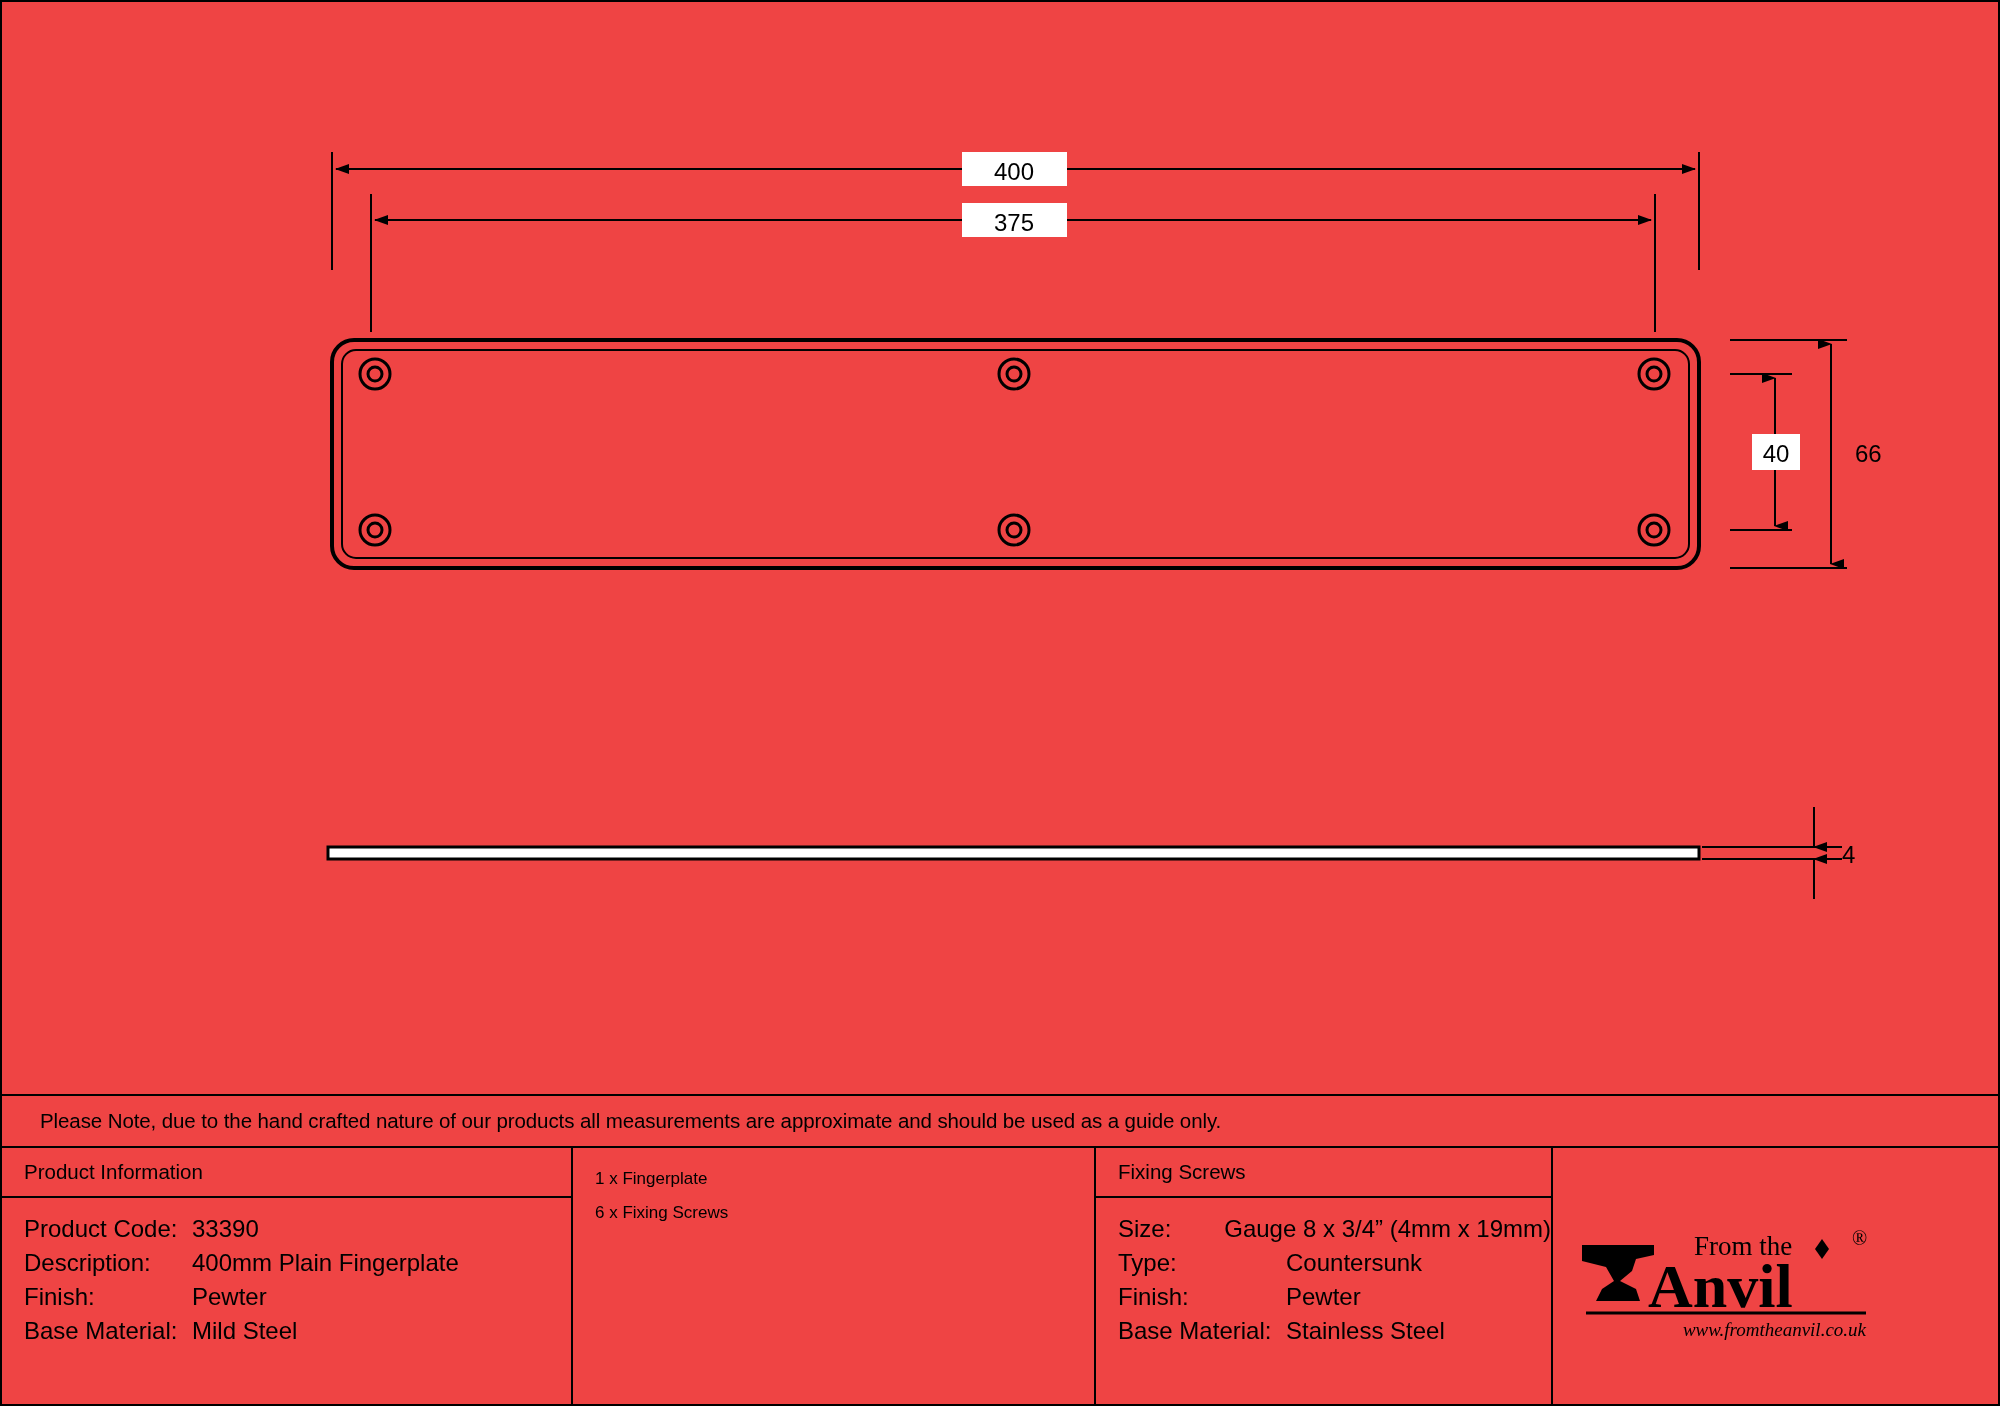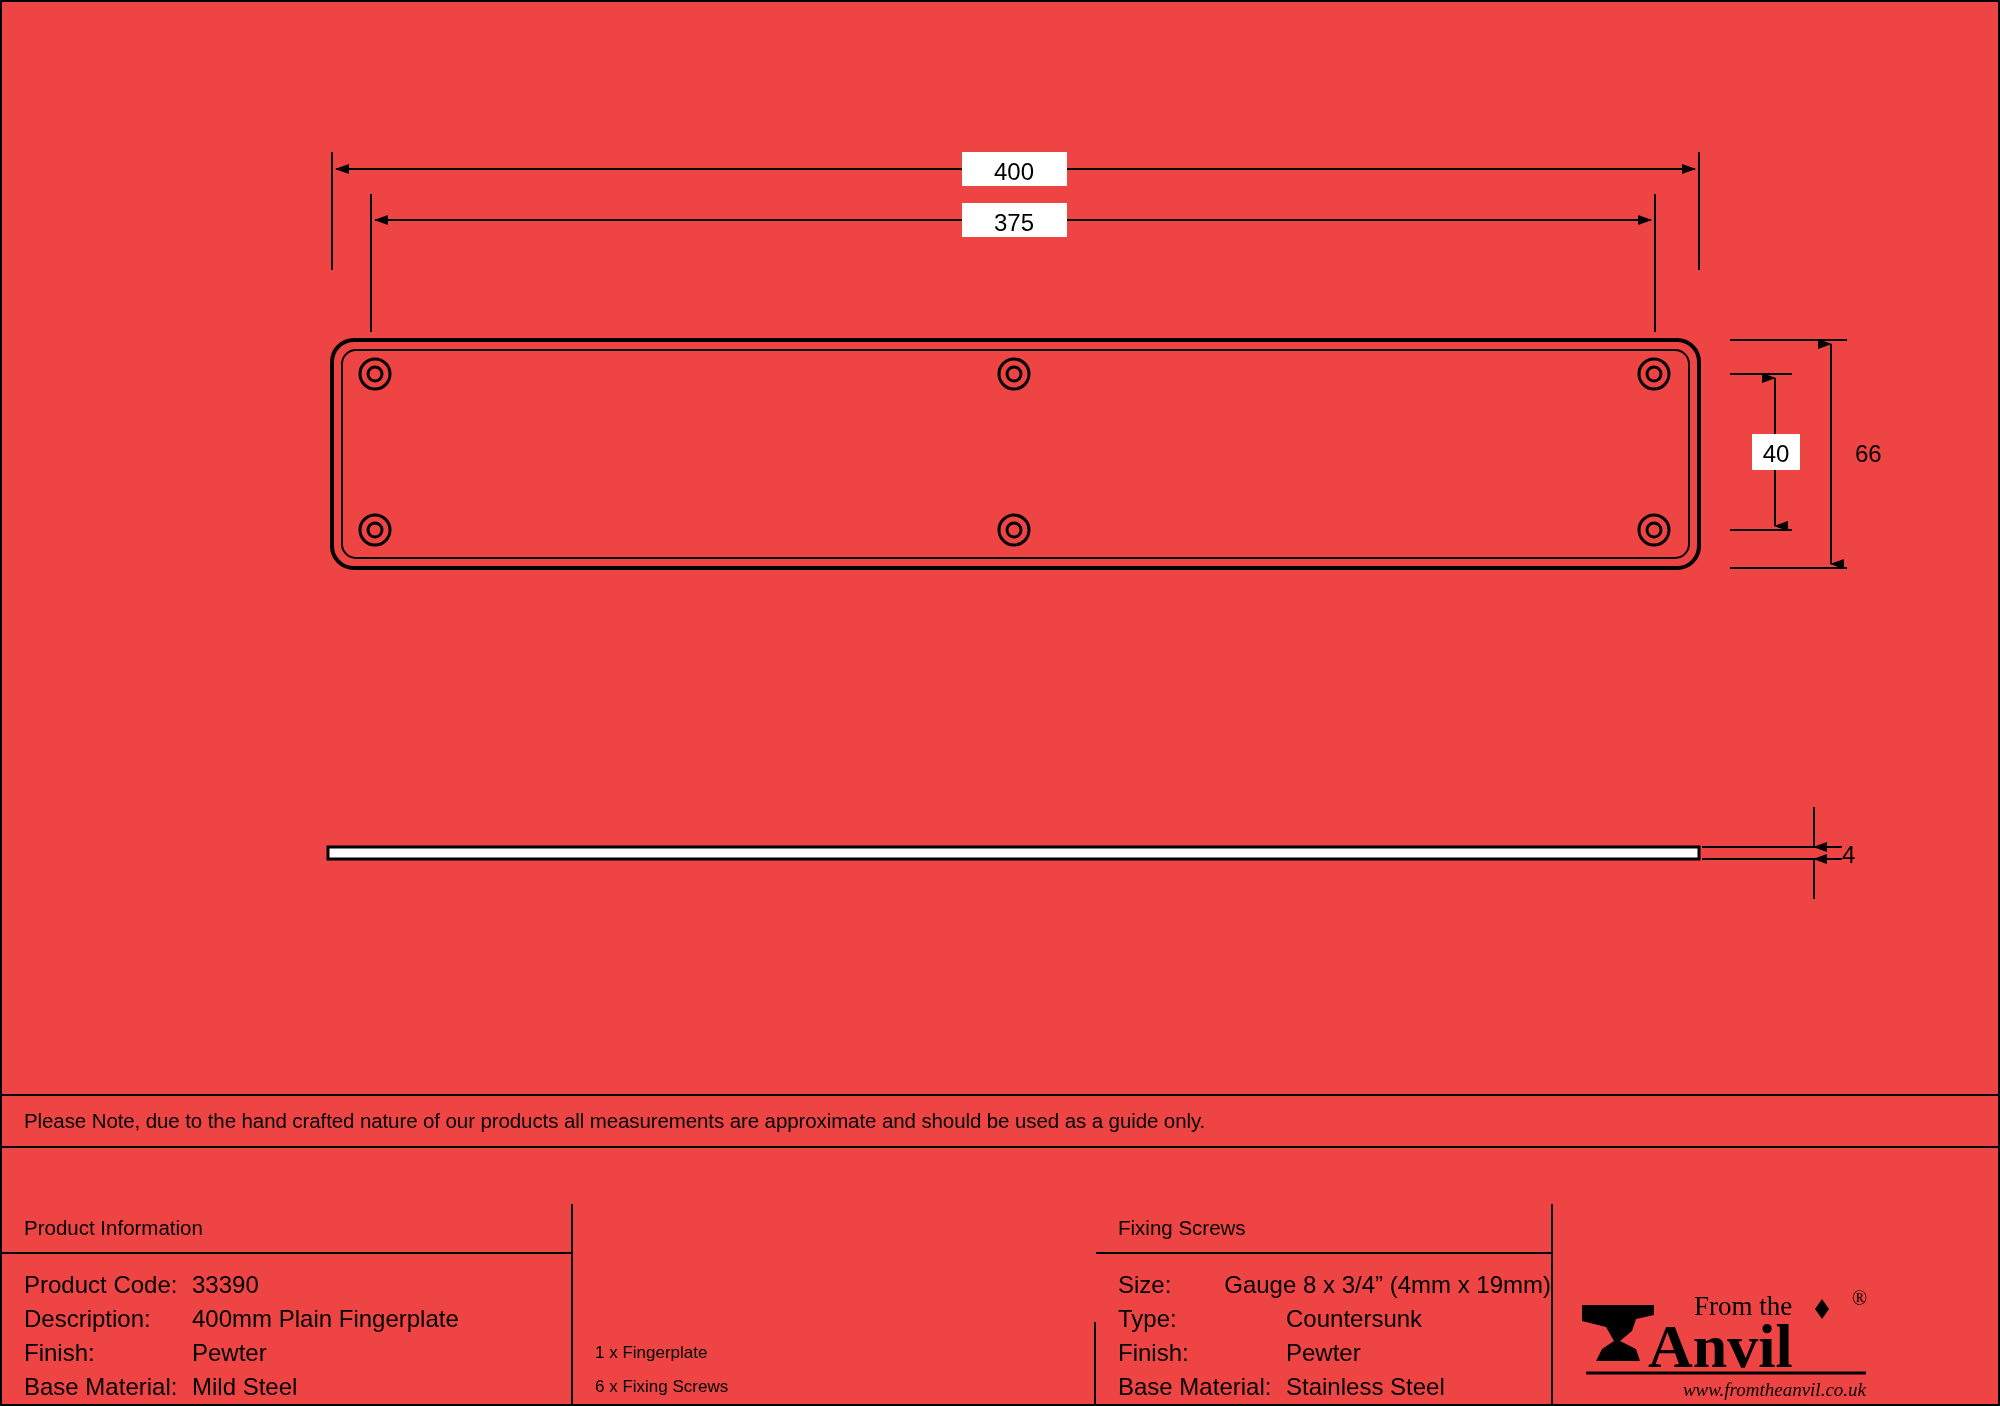--- a/index.html
+++ b/index.html
@@ -38,37 +38,36 @@
     left: 0;
     top: 1092px;
     width: 1996px;
     height: 52px;
     border-top: 2px solid #000;
     box-sizing: border-box;
     display: flex;
     align-items: center;
   }
   #note-text {
-    padding-left: 22px;
+    padding-left: 38px;
     font-size: 20.5px;
     letter-spacing: -0.1px;
     white-space: nowrap;
   }
 
   
   #info-table {
     position: absolute;
     left: 0;
     top: 1144px;
     width: 1996px;
     height: 258px;
     border-top: 2px solid #000;
     box-sizing: border-box;
     display: flex;
-    align-items: flex-end;
   }
   .info-col {
     box-sizing: border-box;
     border-right: 2px solid #000;
     position: relative;
   }
   .col-product { width: 571px; }
   .col-pack    { width: 523px; }
   .col-fixing  { width: 457px; }
   .col-logo    { width: 345px; border-right: none; }

